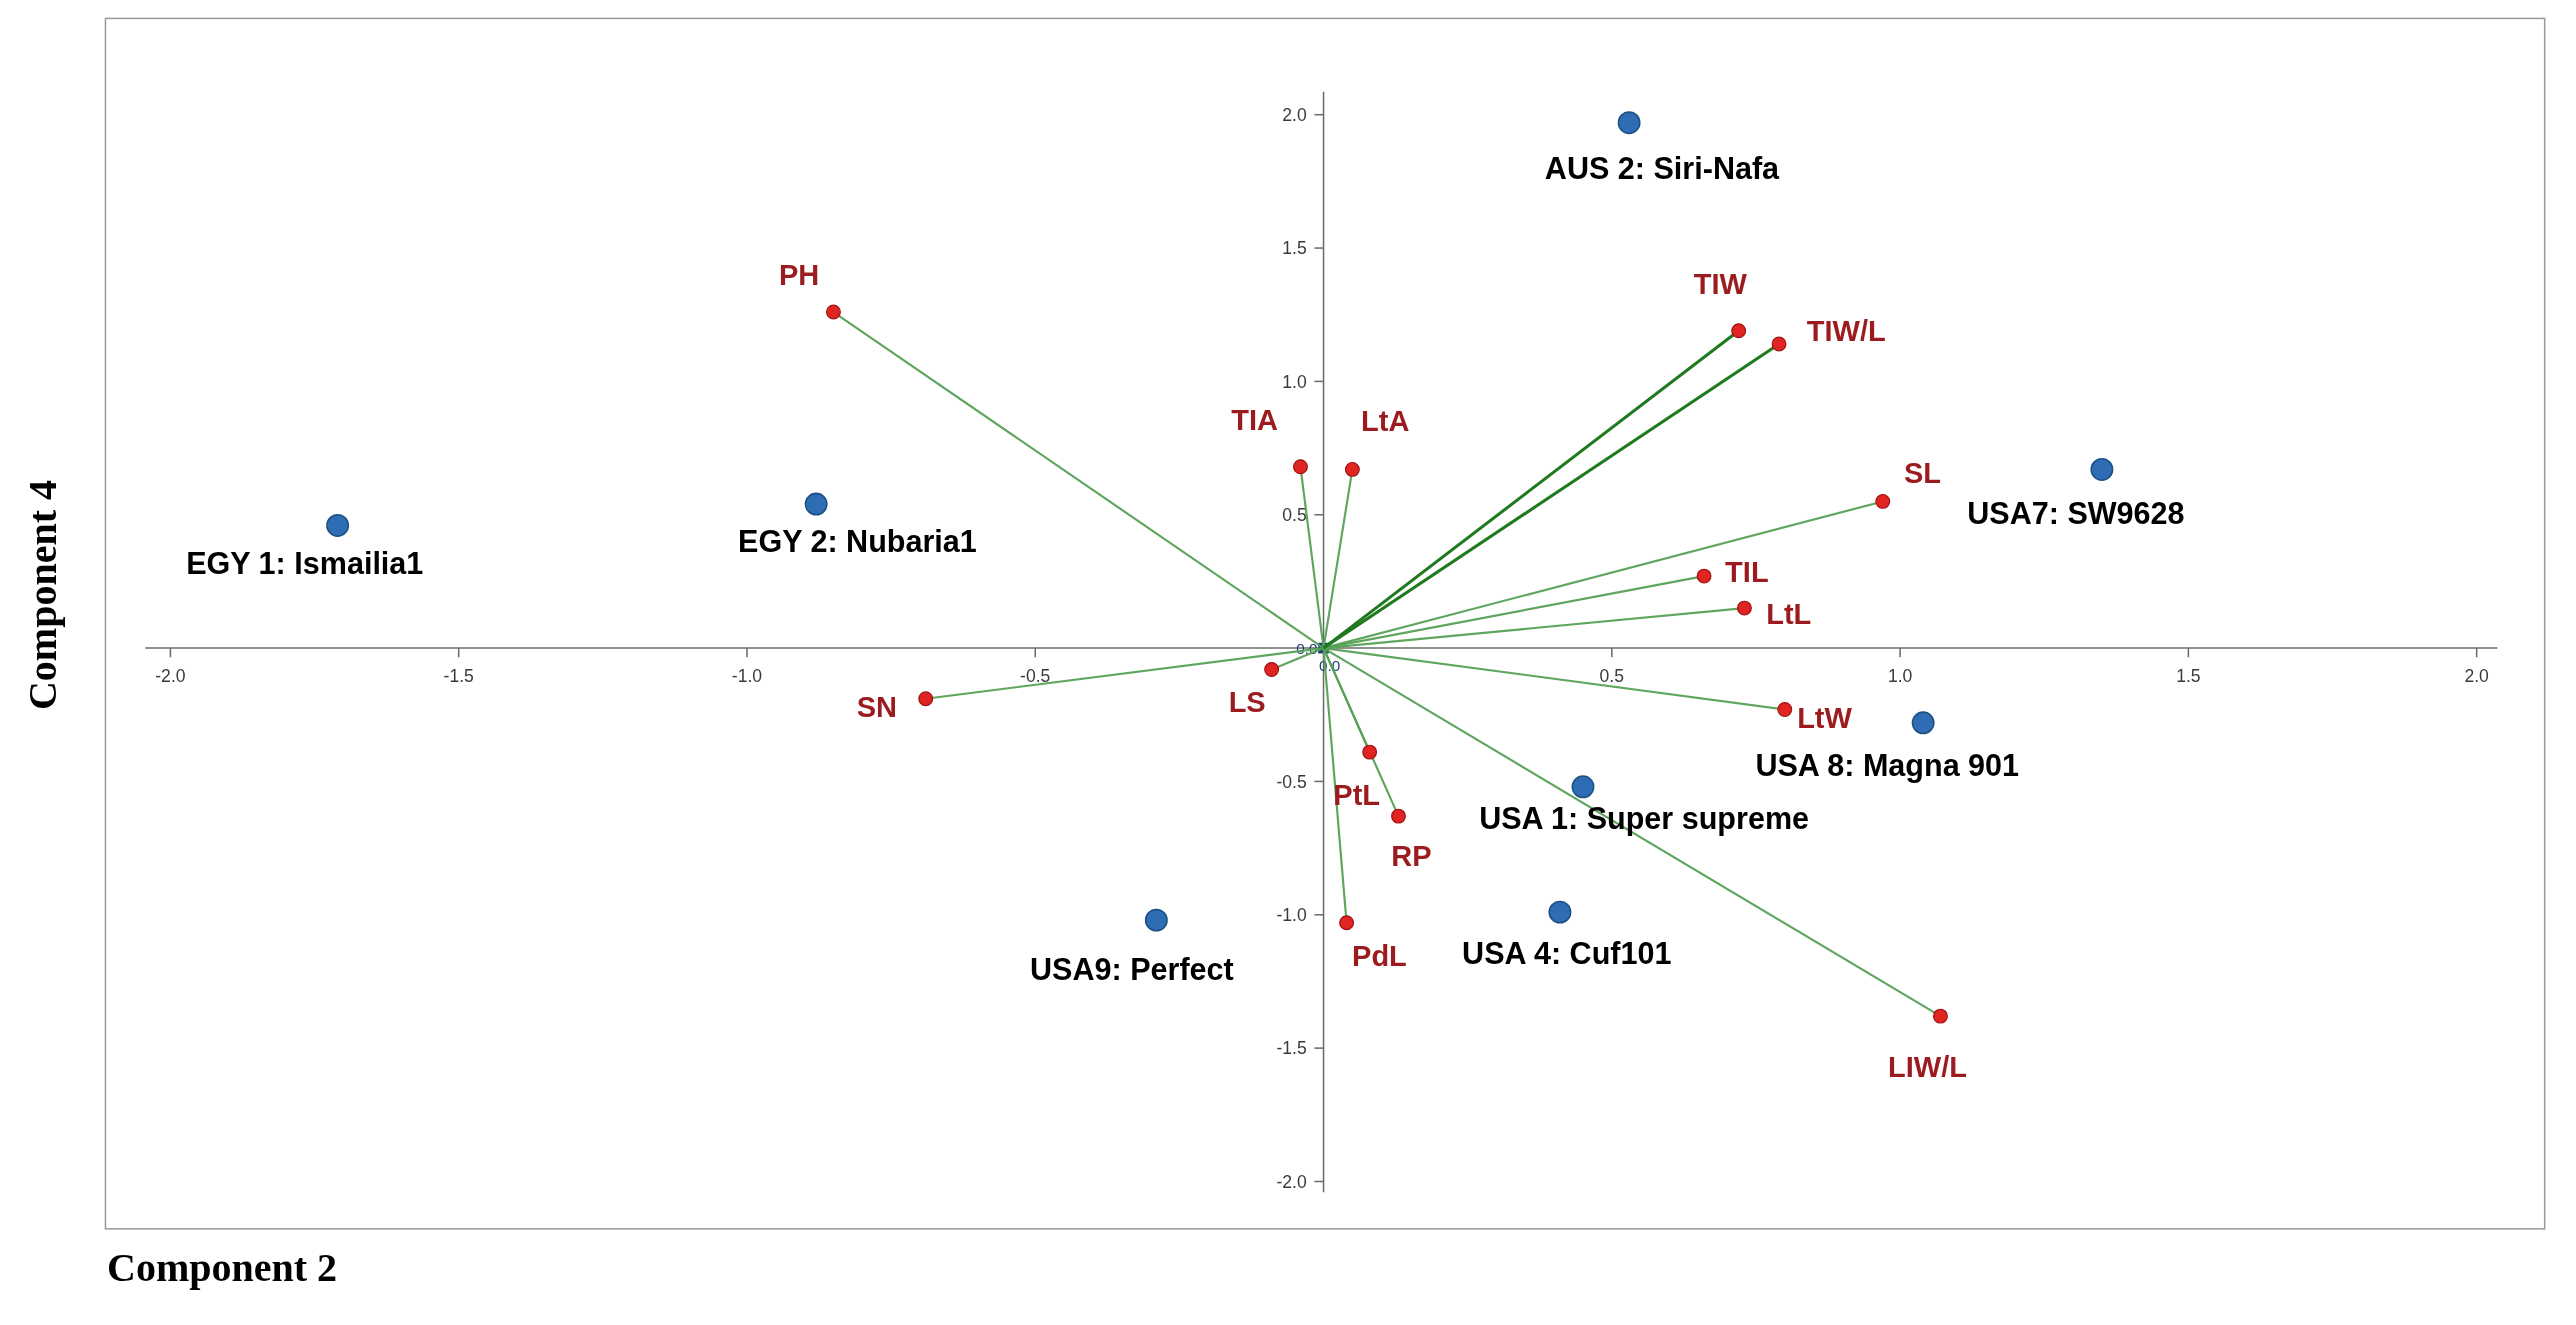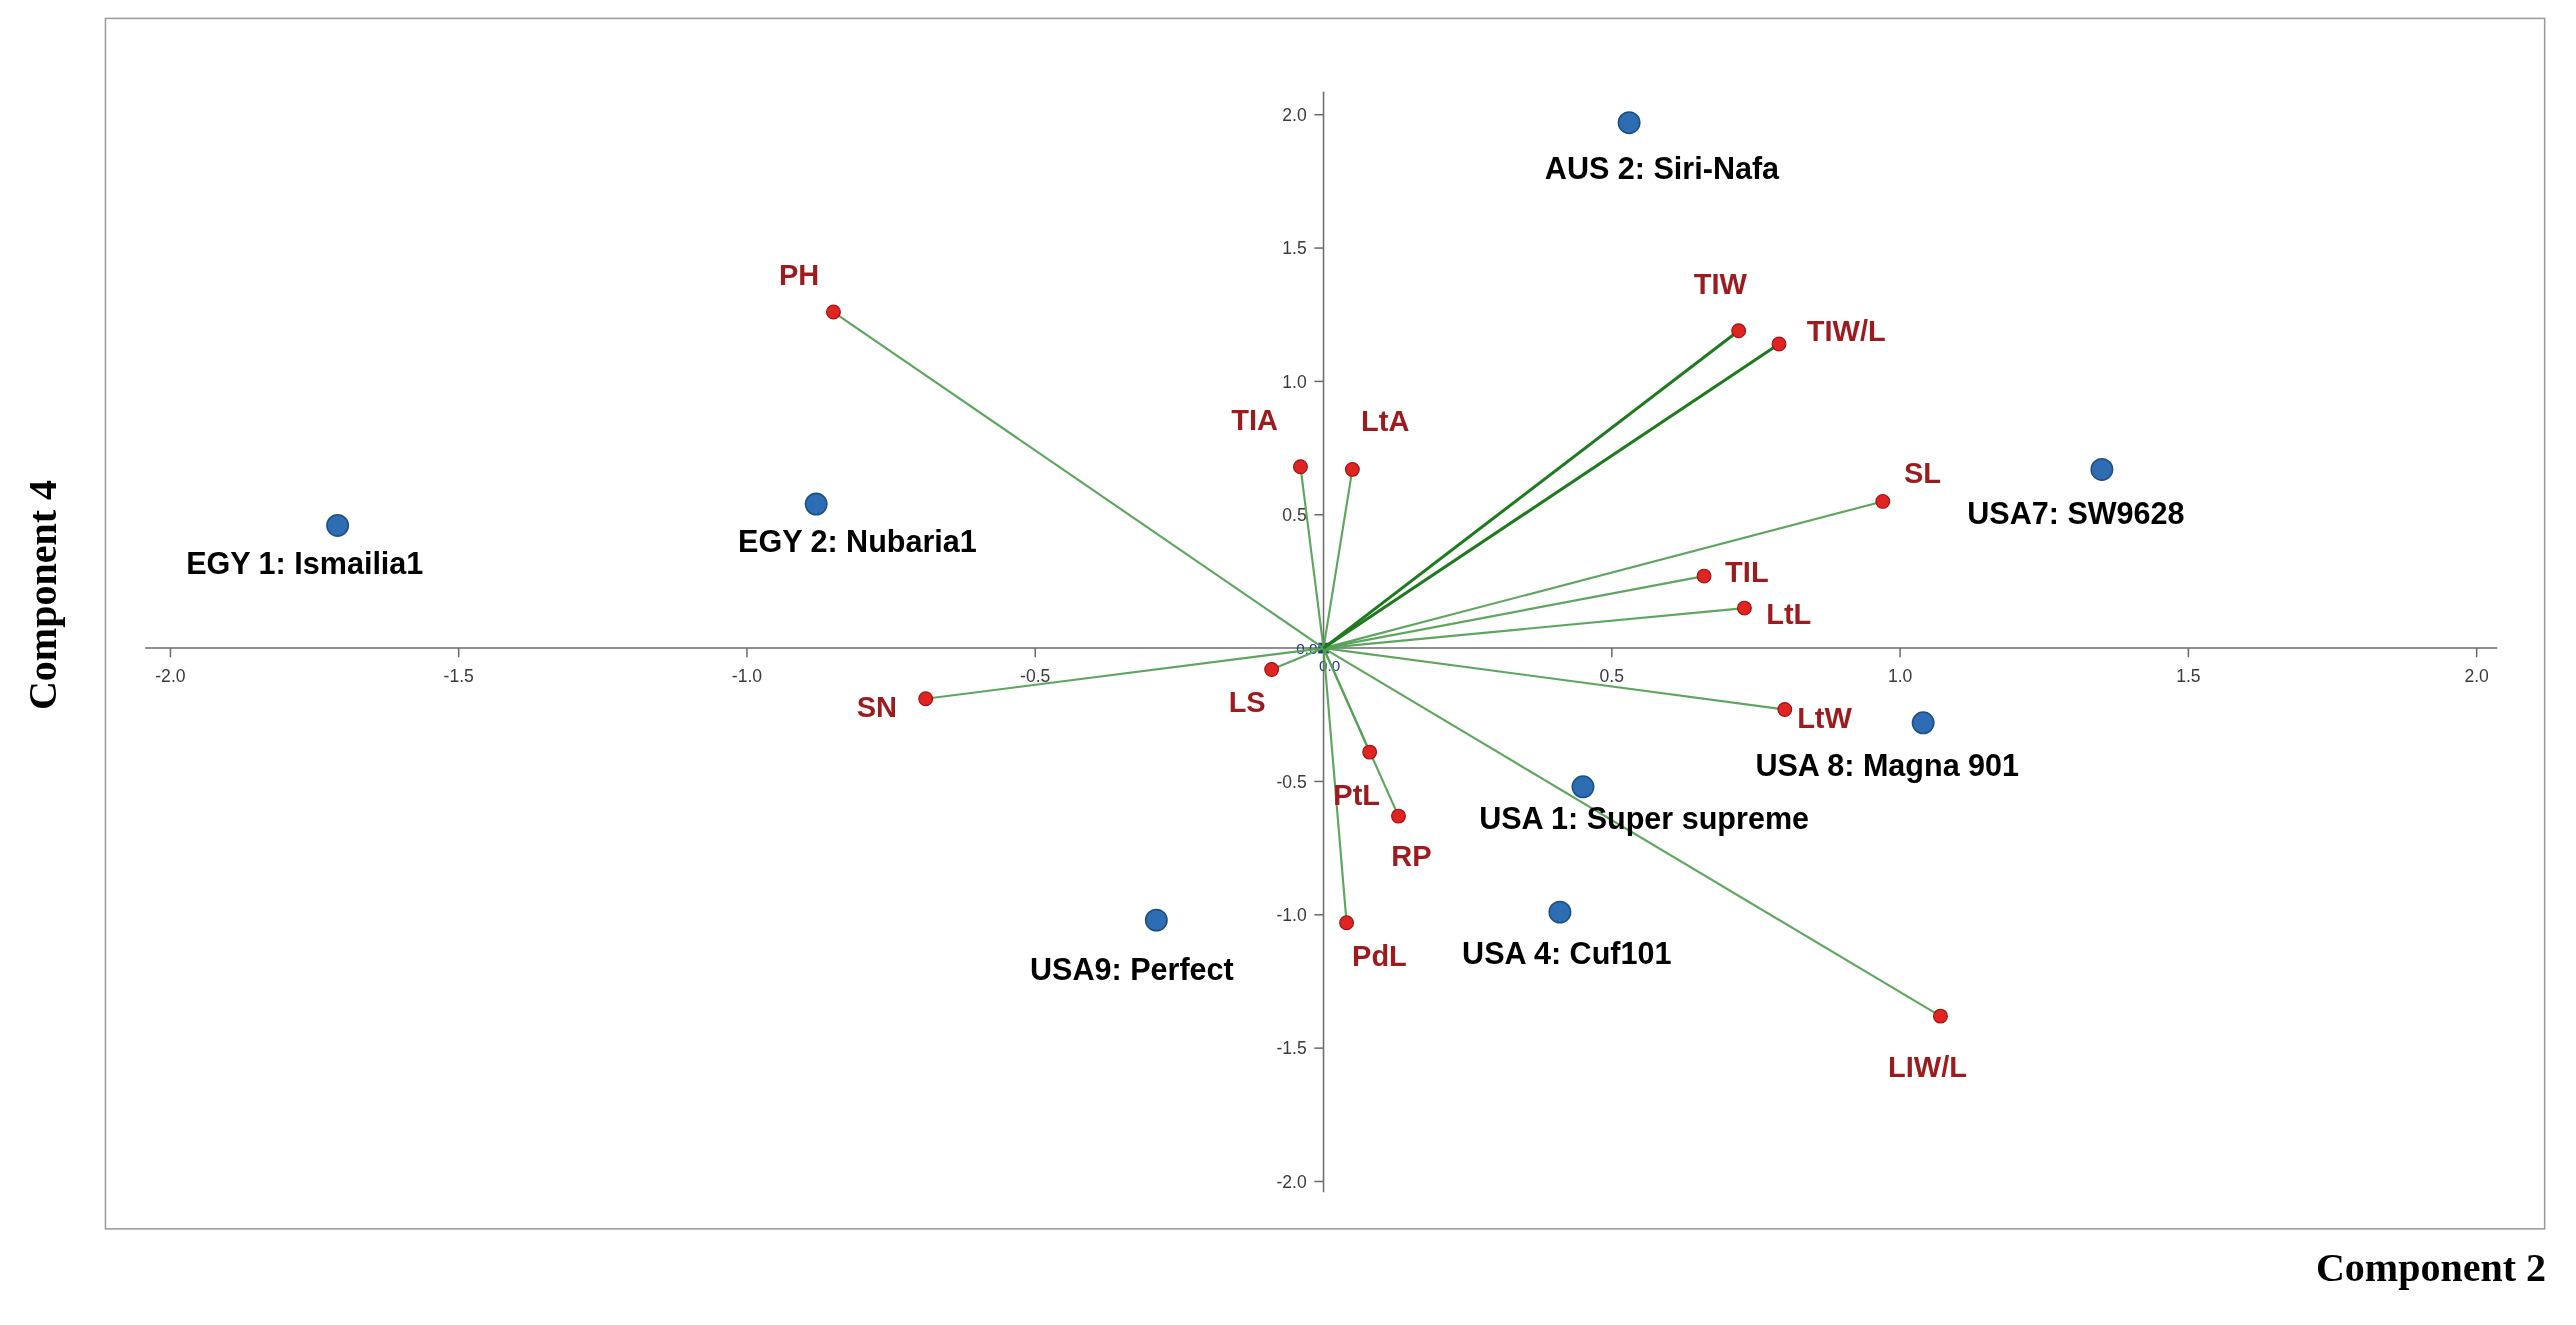--- a/index.html
+++ b/index.html
@@ -2,21 +2,21 @@
 <html style="font-size:12.2px"><head>
 <meta charset="utf-8">
 <style>
   html,body{margin:0;padding:0;background:#ffffff;}
   .canvas{position:relative;width:2576px;height:1326px;background:#ffffff;overflow:hidden;
           font-family:"Liberation Sans",sans-serif;}
   .plot-svg{position:absolute;left:0;top:0;width:2576px;height:1326px;}
   .y-title{position:absolute;left:42px;top:595px;transform:translate(-50%,-50%) rotate(-90deg);
            white-space:nowrap;font-family:"Liberation Serif",serif;font-weight:bold;
            font-size:40px;color:#000;}
-  .x-title{position:absolute;left:107px;top:1244px;width:2439px;text-align:right;
+  .x-title{position:absolute;left:107px;top:1244px;width:2439px;text-align:left;
            font-family:"Liberation Serif",serif;font-weight:bold;font-size:40px;color:#000;}
 </style>
 </head>
 <body>
 
 <div class="canvas">
   <svg class="plot-svg" id="plot" viewBox="0 0 3371 1735" xmlns="http://www.w3.org/2000/svg">
       <rect x="138" y="24" width="3192" height="1584" fill="none" stroke="#9a9a9a" stroke-width="2"></rect>
       <line x1="190" y1="848" x2="3268" y2="848" stroke="#6b6b6b" stroke-width="2"></line>
       <line x1="1732" y1="120" x2="1732" y2="1560" stroke="#6b6b6b" stroke-width="2"></line>

